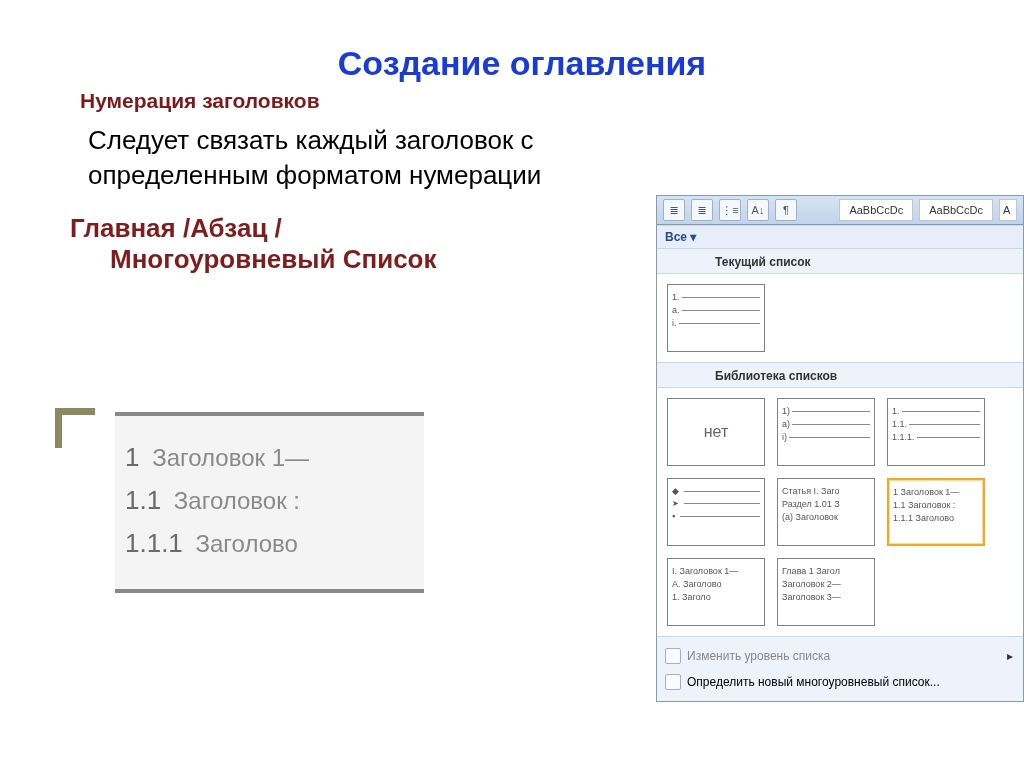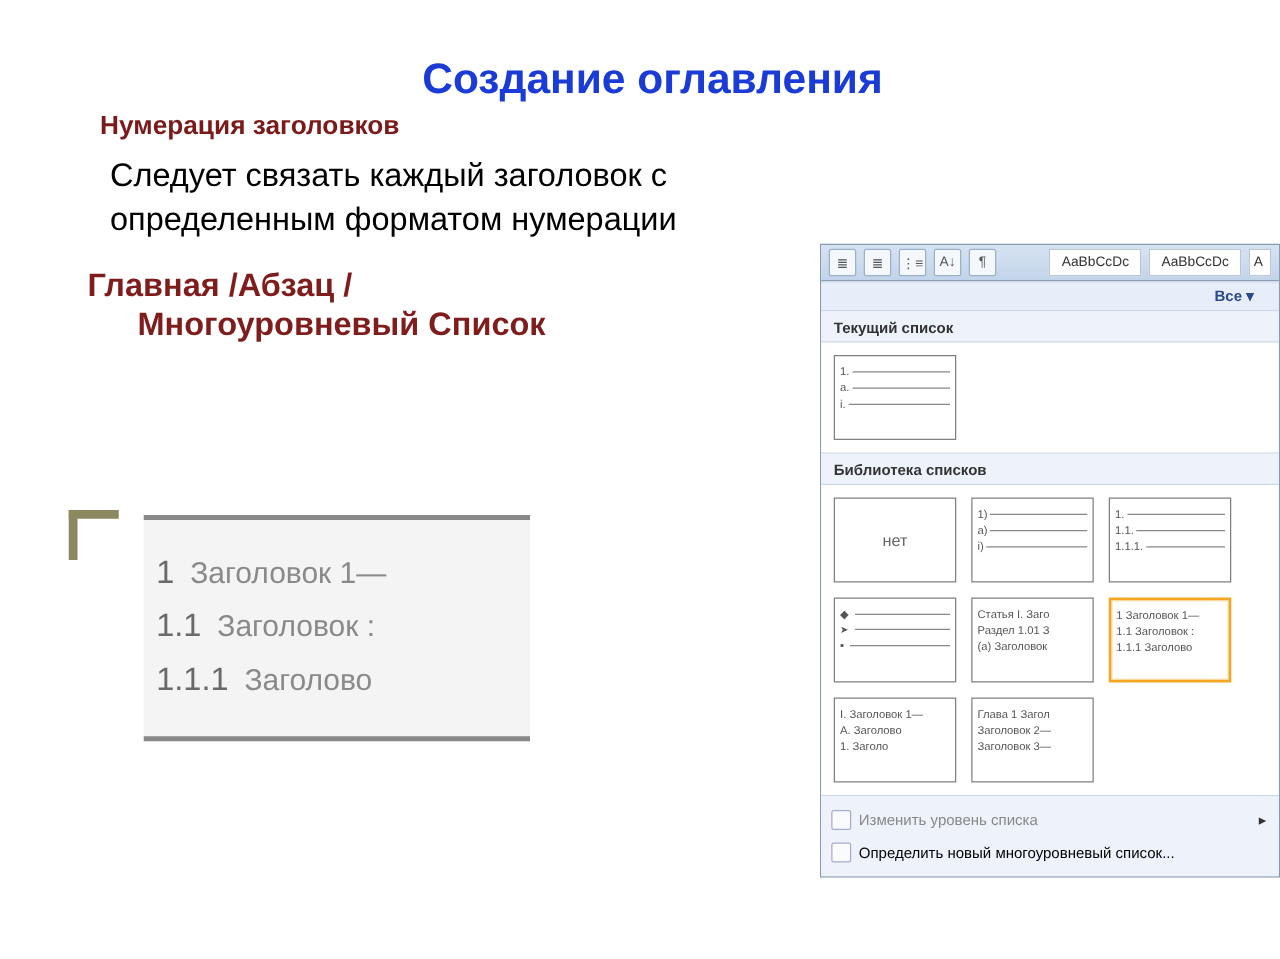--- a/index.html
+++ b/index.html
@@ -125,33 +125,33 @@
     height: 20px;
     border: 1px solid #b9c6d7;
     background: #fff;
     padding: 0 9px;
     font-size: 11px;
     color: #333;
     display: inline-flex;
     align-items: center;
   }
   .all-label {
-    padding: 4px 20px;
+    padding: 4px 8px;
     color: #2a4a8a;
     font-weight: bold;
     background: #e7eef9;
     border-top: 1px solid #cbd6e6;
     border-bottom: 1px solid #cbd6e6;
-    text-align: right;
   }
   .sec-head {
     padding: 6px 10px 4px 10px;
     color: #333;
     font-weight: bold;
     background: #eef3fb;
+    margin-left: 48px;
   }
   .thumb-area {
     background: #fff;
     padding: 10px 10px;
     border-top: 1px solid #cbd6e6;
     border-bottom: 1px solid #cbd6e6;
   }
   .thumb-row {
     display: flex;
     gap: 12px;
@@ -181,21 +181,21 @@
     flex: 1;
     height: 1px;
     background: #888;
     margin-left: 2px;
   }
   .thumb.center-text {
     display: flex;
     align-items: center;
     justify-content: center;
     color: #666;
-    font-size: 13px;
+    font-size: 16px;
   }
   .thumb.highlight {
     border: 2px solid #f5a623;
     box-shadow: 0 0 0 1px #ffd89b inset;
   }
   .dot::before { content:"◆"; margin-right:3px; }
   .arr::before { content:"➤"; margin-right:3px; font-size:8px;}
   .sq::before { content:"▪"; margin-right:3px;}
 
   .menu-footer {

